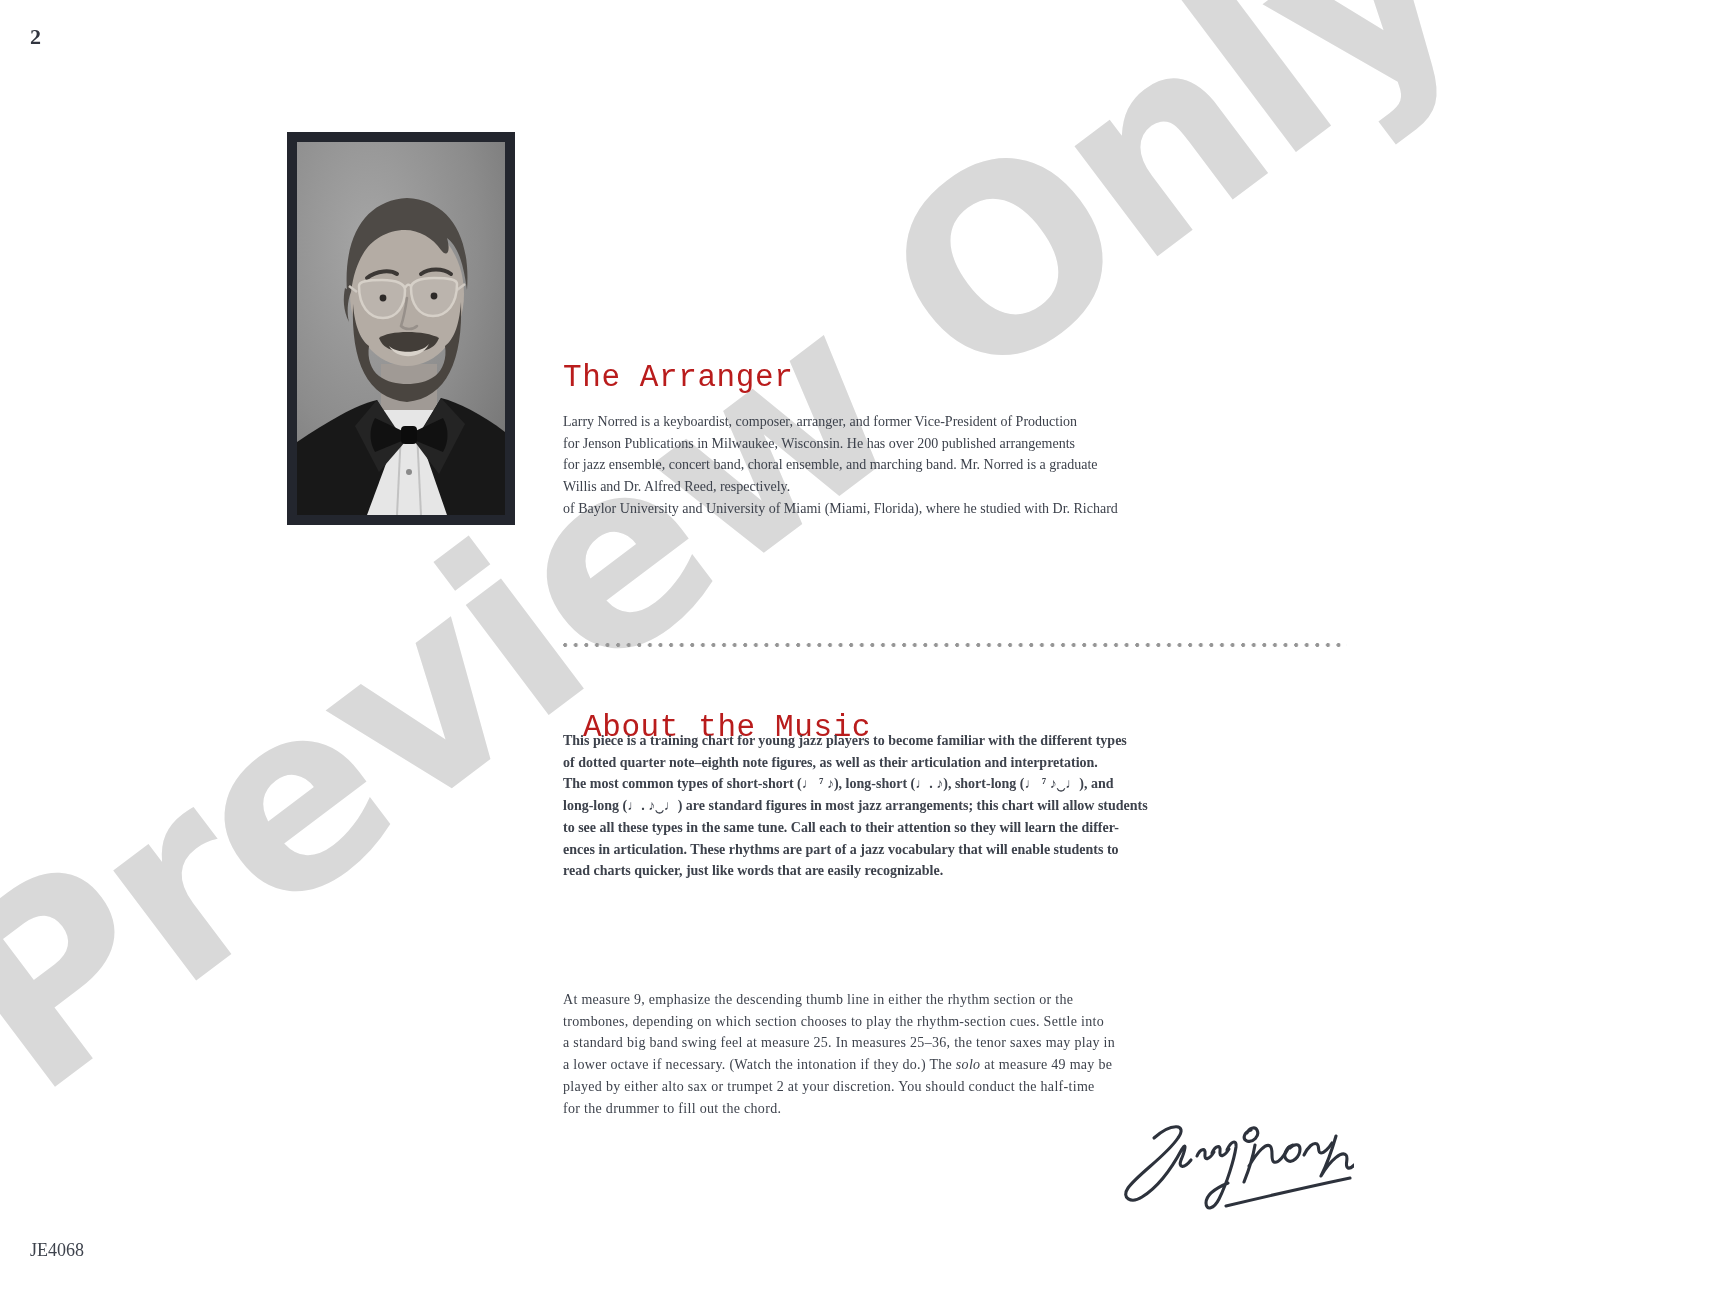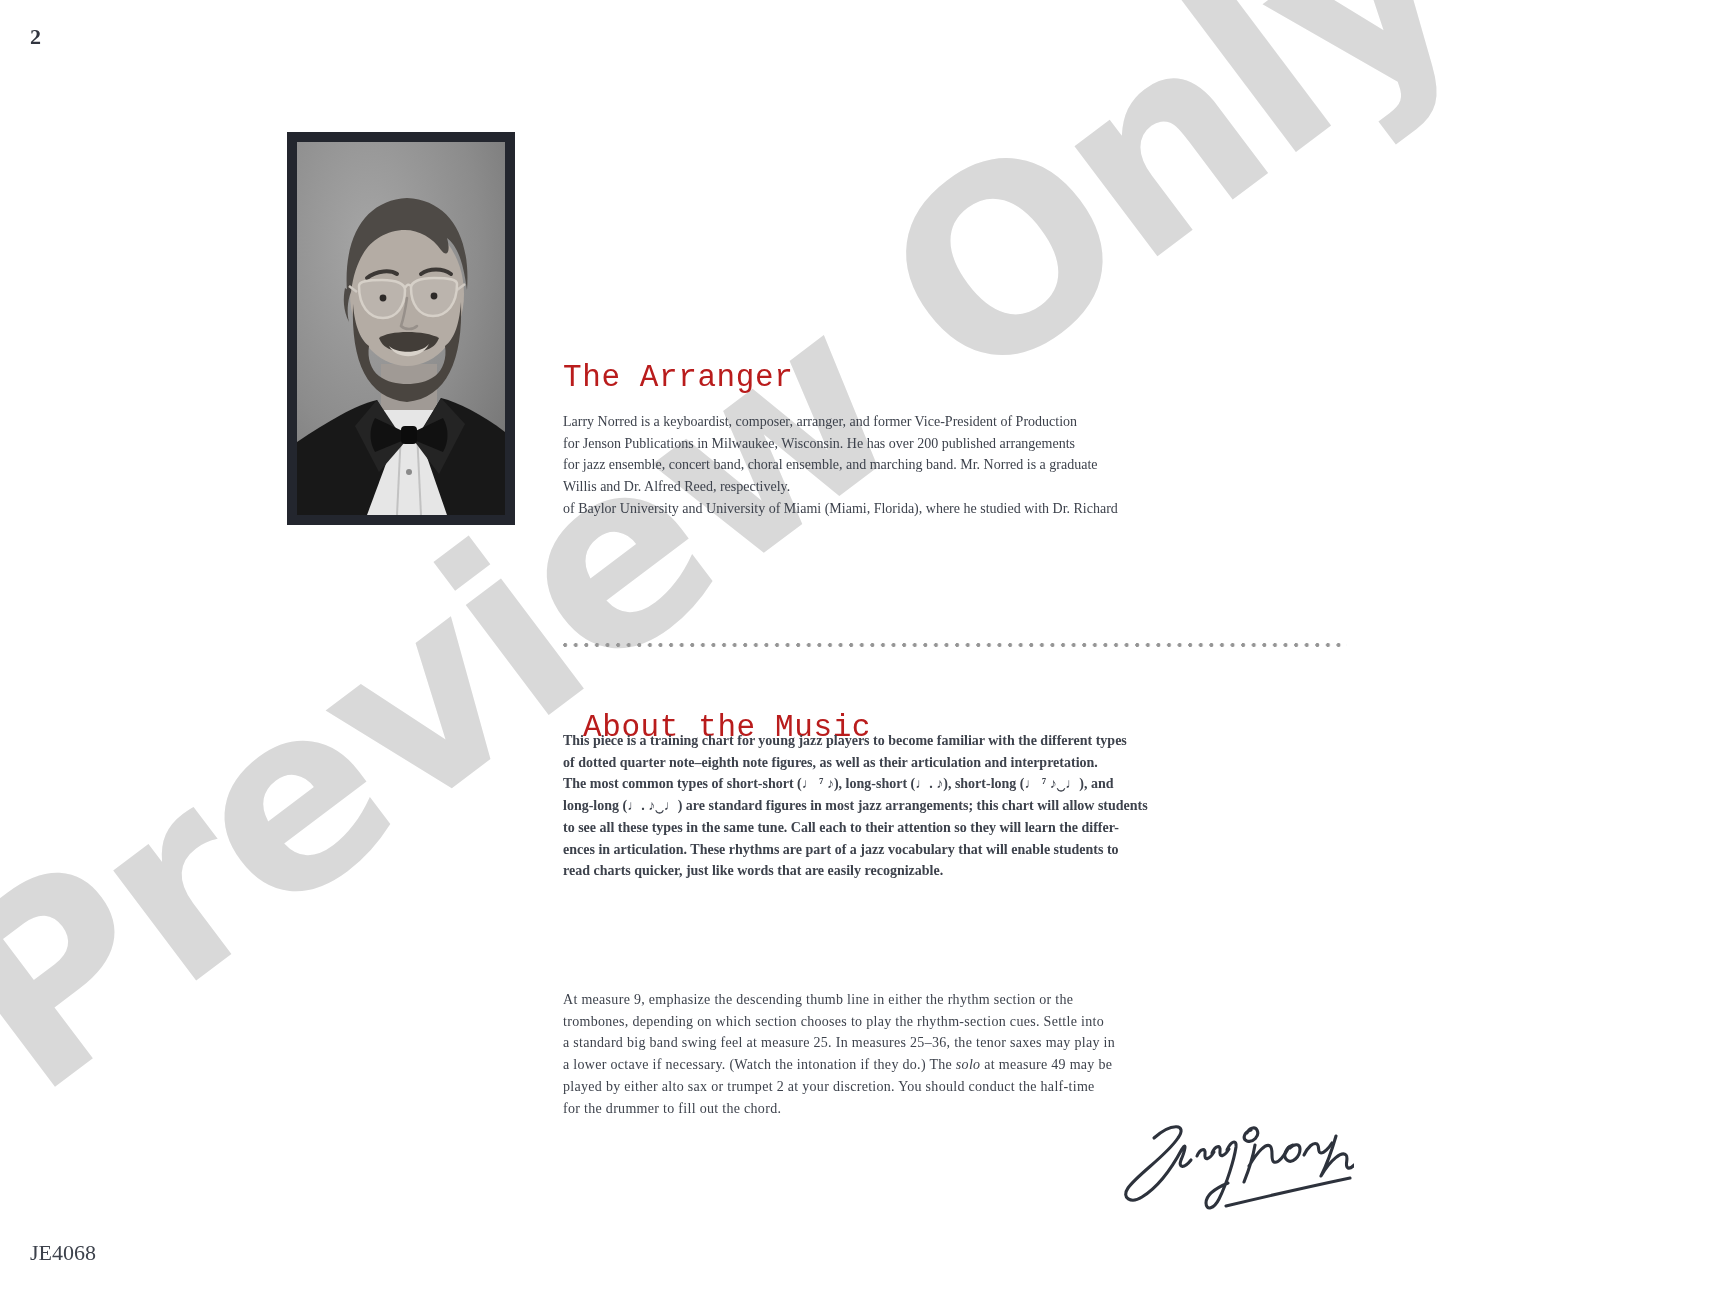--- a/index.html
+++ b/index.html
@@ -26,21 +26,21 @@
     z-index:0;
     user-select:none;
   }
   .content{position:absolute;left:0;top:0;width:100%;height:100%;z-index:1;}
   .page-number{
     position:absolute;left:30px;top:24px;
     font-size:22px;font-weight:bold;color:#31353f;
   }
   .catalog{
     position:absolute;left:30px;top:1240px;
-    font-size:22px;color:#3d424c;
+    font-size:18px;color:#3d424c;
   }
   .photo-frame{
     position:absolute;left:287px;top:132px;
     width:208px;height:373px;
     background:#23262e;
     border:10px solid #23262e;
   }
   .photo-frame svg{display:block;width:208px;height:373px;}
   .col{position:absolute;left:563px;width:790px;}
   .heading{

